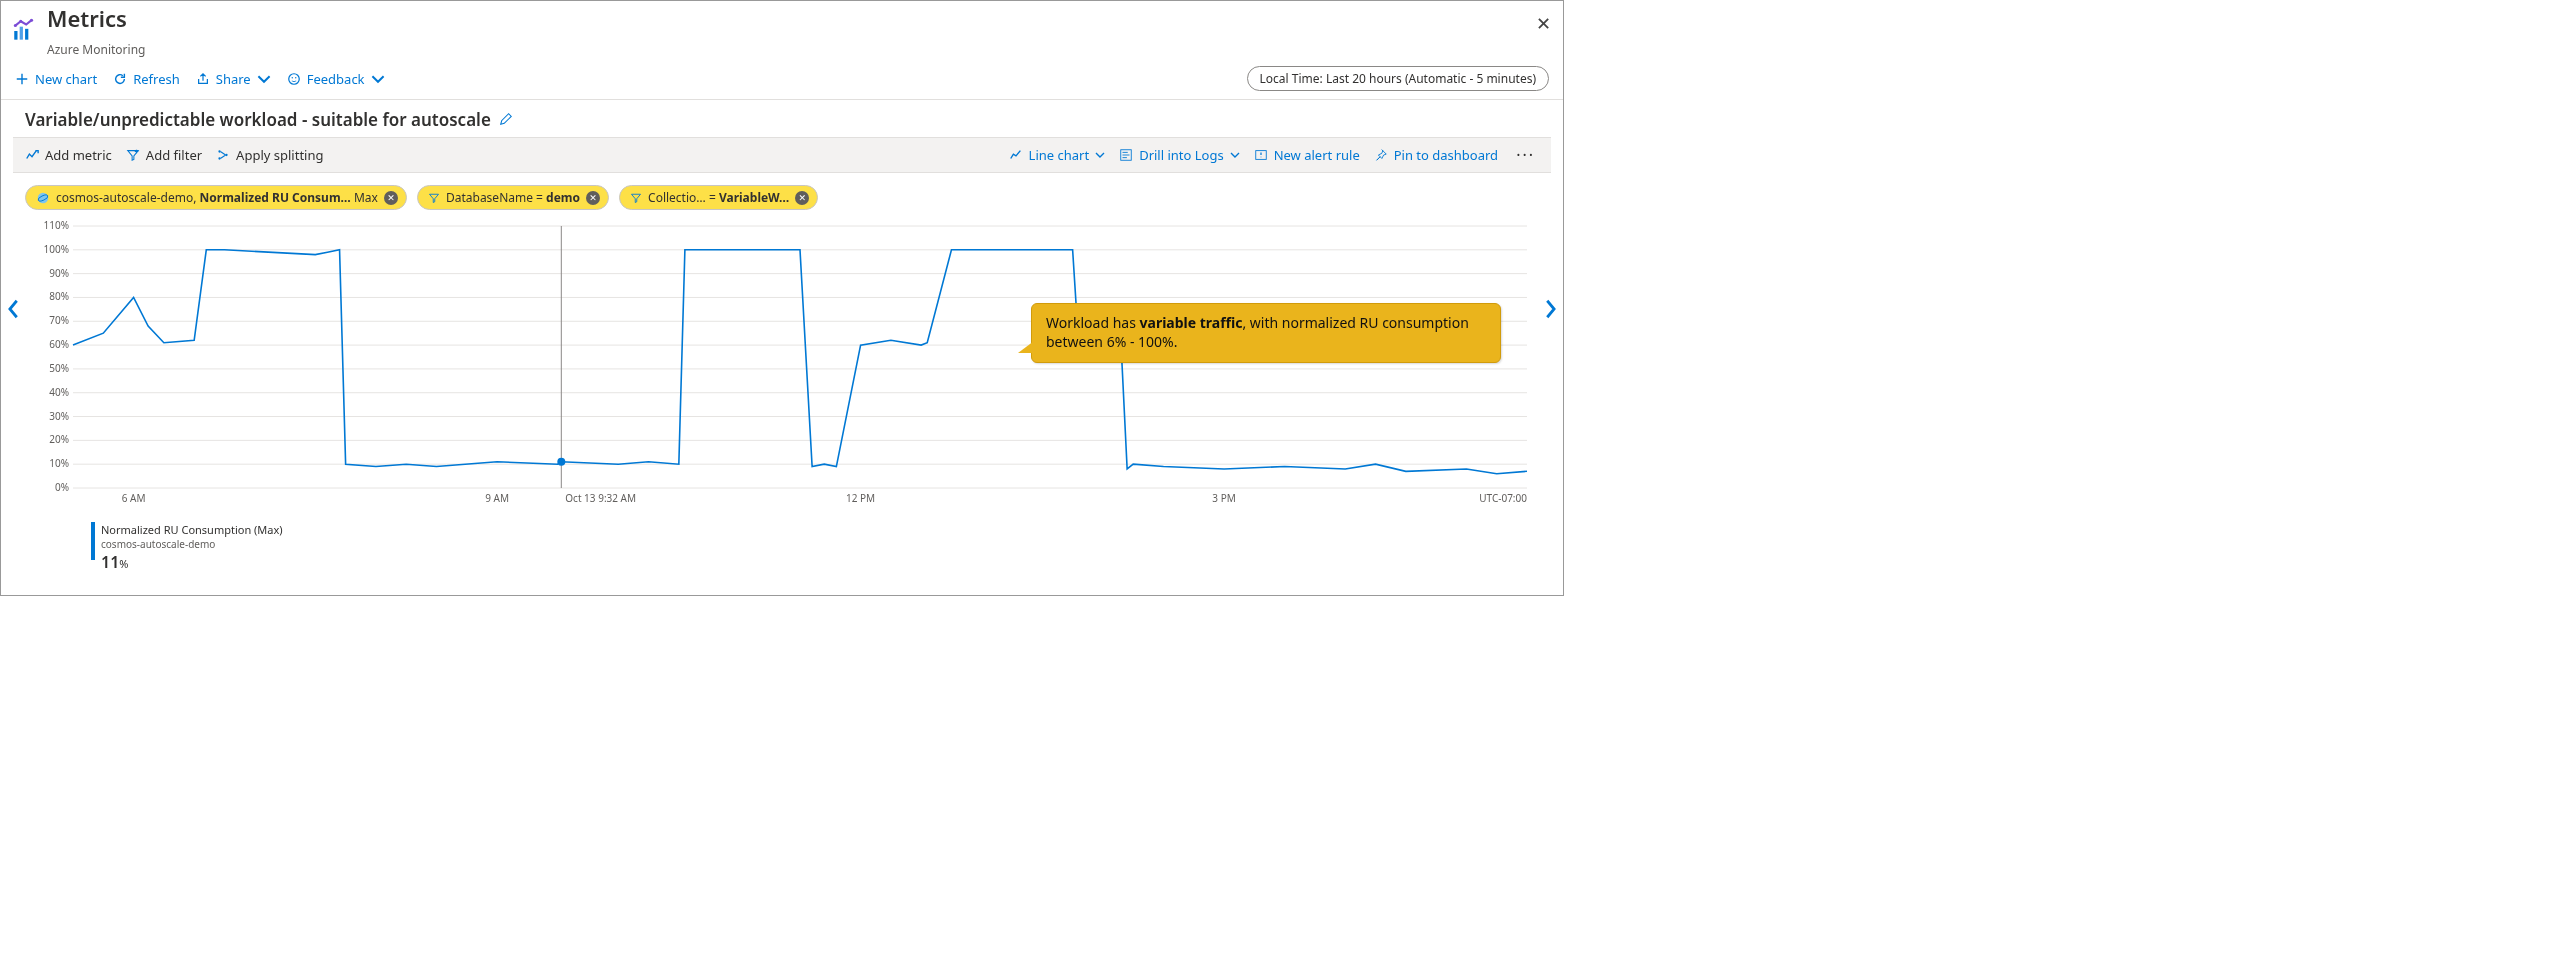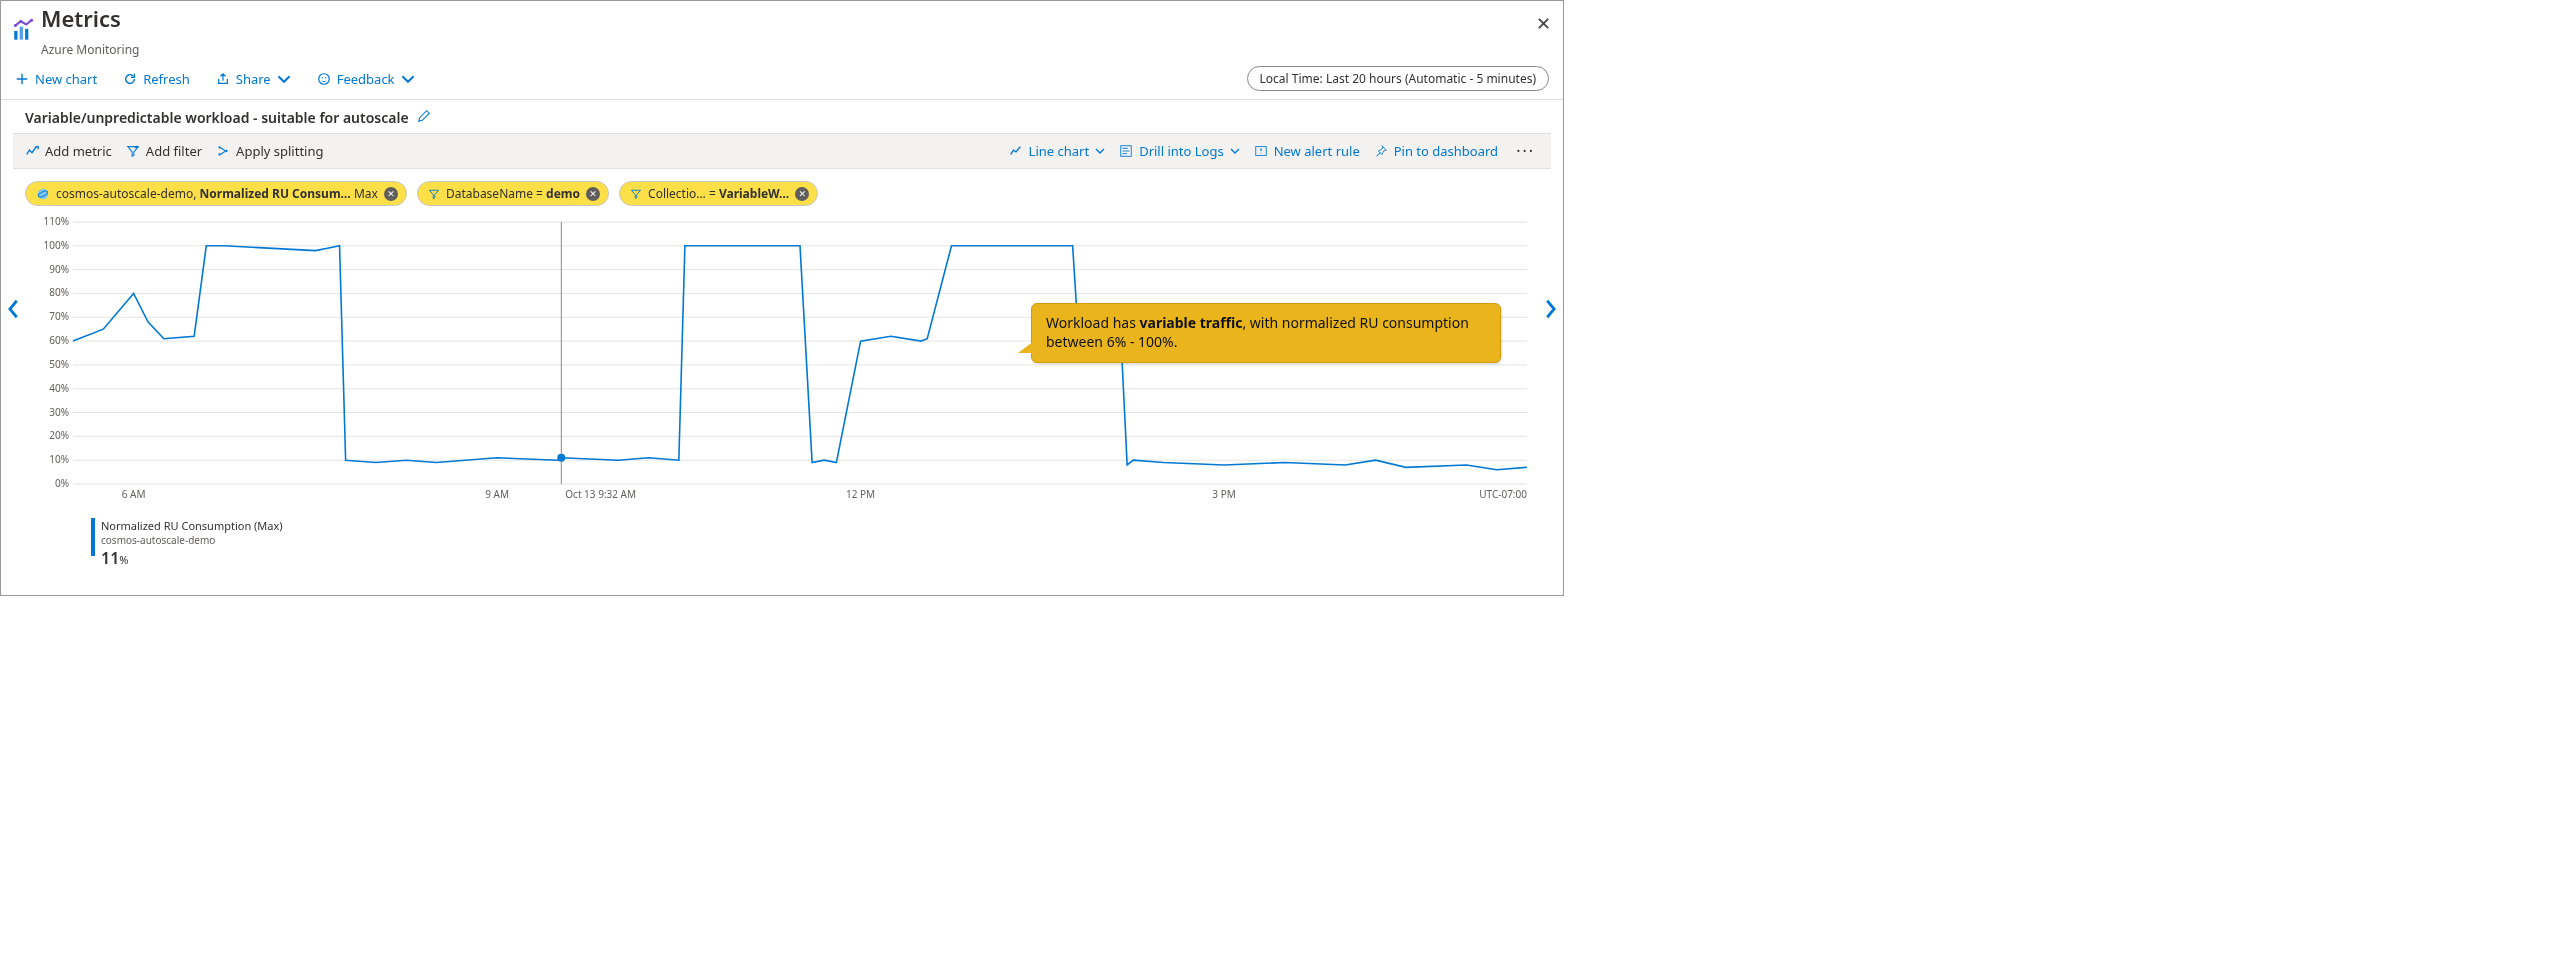--- a/index.html
+++ b/index.html
@@ -26,40 +26,40 @@
   height:596px;
   position:relative;
   overflow:hidden;
 }
 
 .hdr{
   display:flex;
   align-items:flex-start;
   padding:6px 12px 2px 10px;
 }
-.hdr .logo{display:flex;align-items:center;gap:4px;}
+.hdr .logo{display:flex;align-items:center;gap:10px;}
 .hdr h1{font-size:22px;font-weight:600;margin:0;line-height:1;}
 .hdr .sub{font-size:12px;color:var(--muted);margin-top:12px;}
 .close-x{position:absolute;right:12px;top:10px;font-size:18px;color:#444;cursor:pointer;}
 
 
 .cmds{
-  display:flex;align-items:center;gap:26px;padding:6px 14px 6px 14px;
+  display:flex;align-items:center;gap:16px;padding:6px 14px 6px 14px;
 }
 .cmd{display:flex;align-items:center;gap:6px;color:var(--blue);cursor:pointer;font-size:13px;}
 .cmd svg{width:14px;height:14px;}
 .chev{width:10px;height:10px;}
 .spacer{flex:1;}
 .time-pill{
   border:1px solid #8a8886;border-radius:14px;padding:3px 12px;font-size:12px;color:#323130;cursor:pointer;
 }
 
 
 .title-row{
-  padding:8px 20px 6px 24px;display:flex;align-items:center;gap:8px;font-size:14px;font-weight:600;
+  padding:8px 20px 6px 24px;display:flex;align-items:center;gap:8px;font-size:17px;font-weight:600;
 }
 
 
 .toolbar{
   background:var(--grey-bg);
   display:flex;align-items:center;gap:14px;
   padding:6px 12px;font-size:13px;
   margin:0 12px;
   border-top:1px solid var(--border);
   border-bottom:1px solid var(--border);

